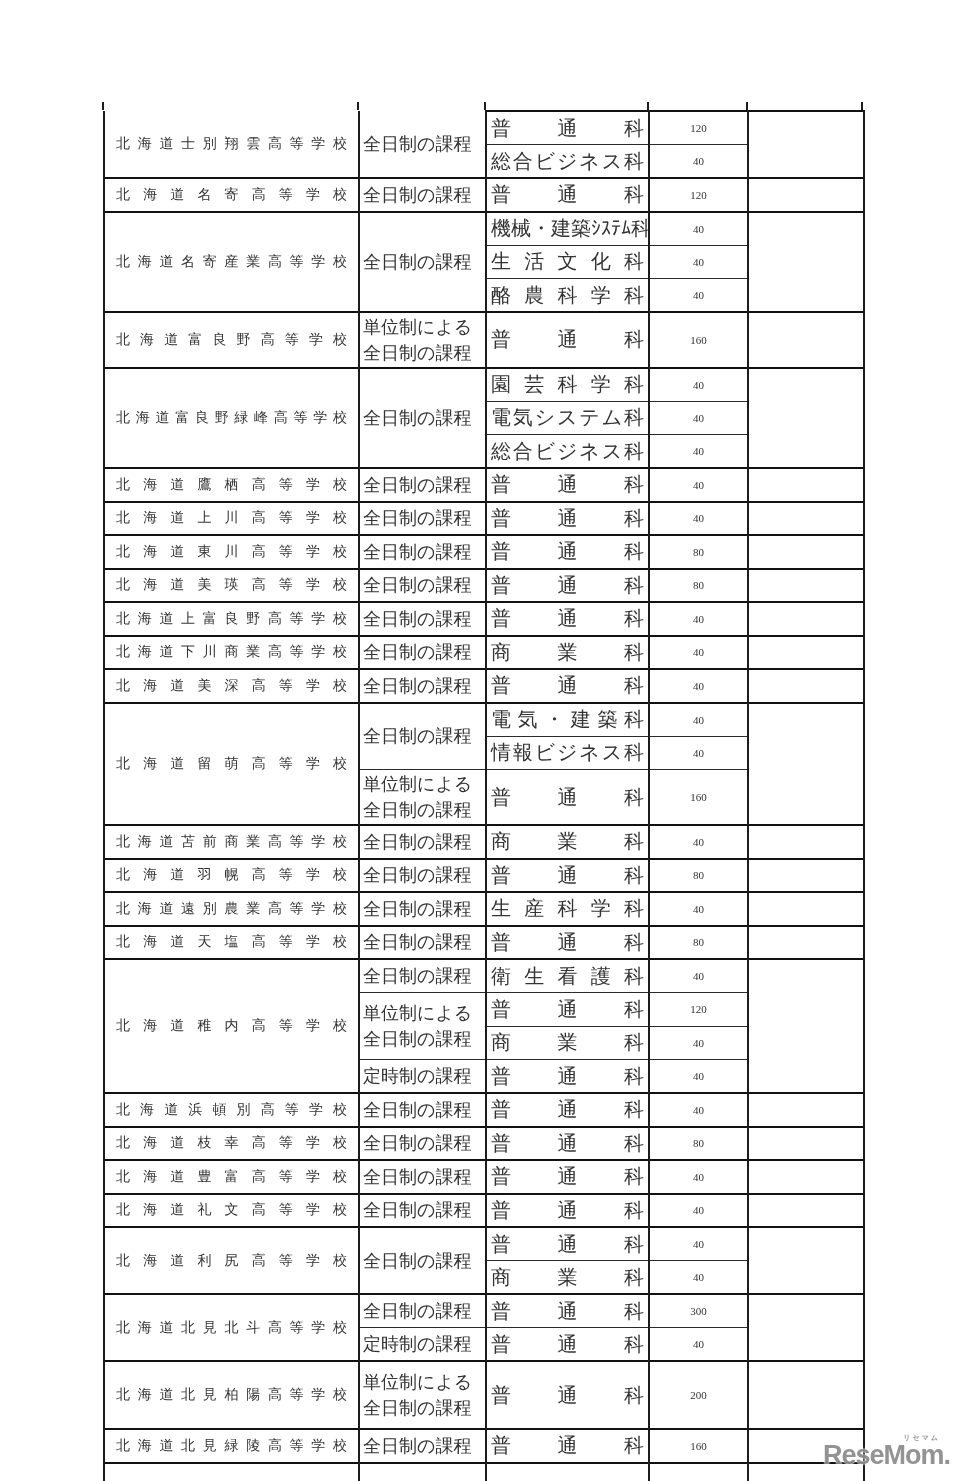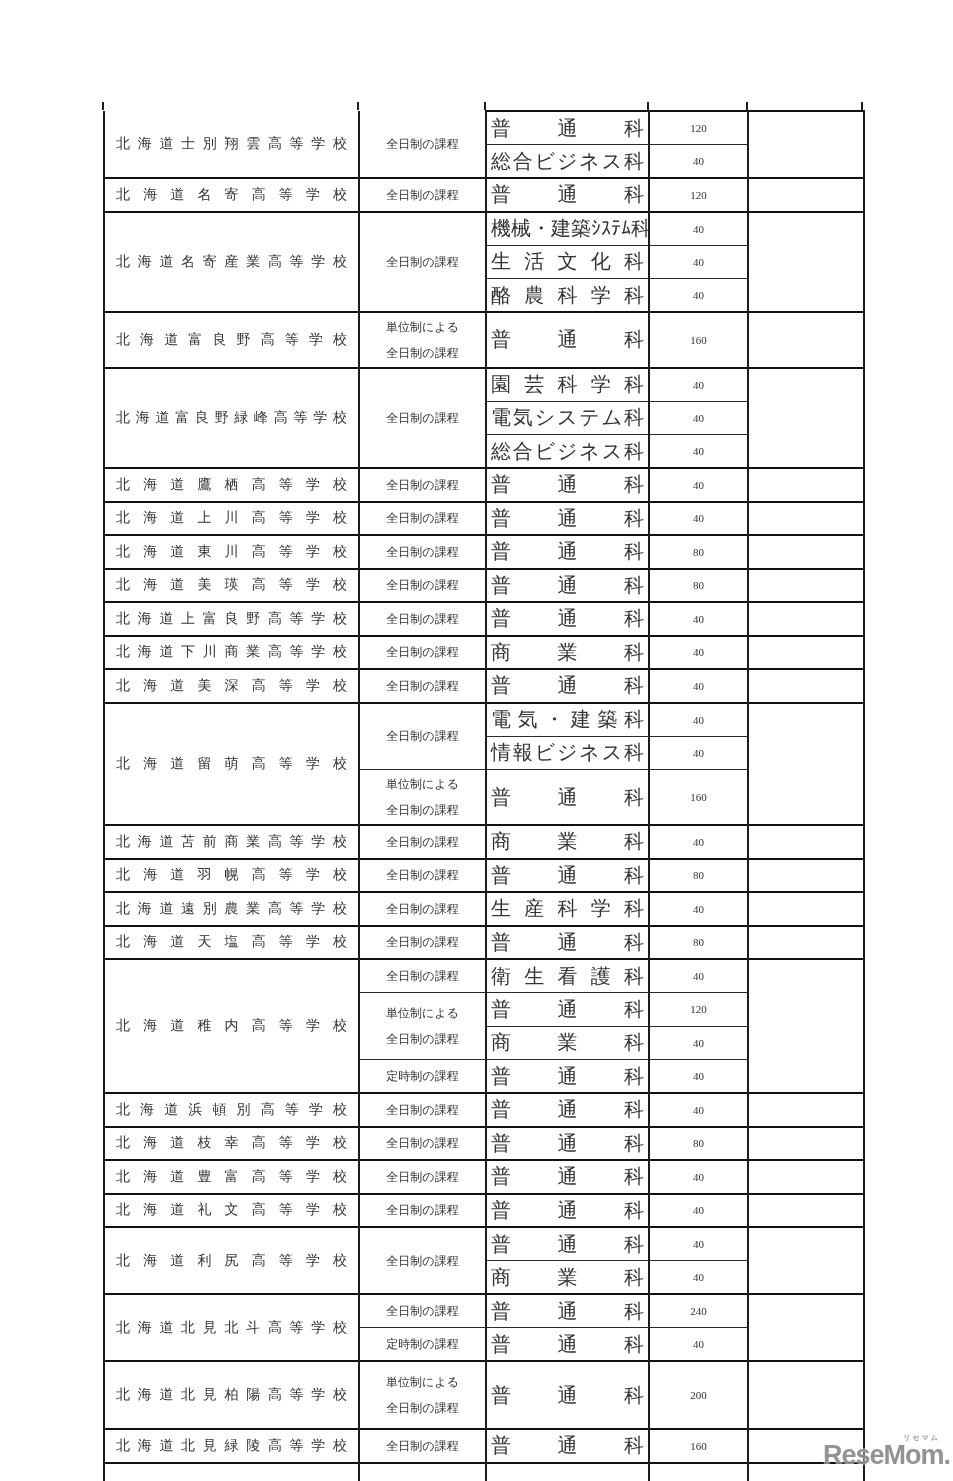--- a/index.html
+++ b/index.html
@@ -23,21 +23,21 @@
     padding:0;vertical-align:middle;
     overflow:hidden;white-space:nowrap;
   }
   tr.ss > td{border-top:2.4px solid #111;}
   tr.fr > td.c-school, tr.fr > td.c-course{border-top:0 none;}
   tr.h-s{height:33.5px;}
   tr.h-t{height:55.5px;}
   tr.h-x{height:68px;}
   tr.h-p{height:30px;}
   .c-school{font-size:14px;padding:0 11px;text-align:justify;text-align-last:justify;}
-  .c-course{font-size:12px;text-align:center;line-height:26px;padding:0 3px;}
+  .c-course{font-size:18px;line-height:26px;padding:0 3px;}
   .c-dept{font-size:20px;padding:0 4px;text-align:justify;text-align-last:justify;}
   .c-cap{font-size:11px;text-align:center;padding:0 6px;}
   .c-note{background:#ffffff;}
   
   .poke{position:absolute;width:2px;height:8px;top:102px;background:#1c1c1c;}
   
   .wm{
     position:absolute;right:3px;top:1434px;width:130px;text-align:right;
     font-family:"Liberation Sans","DejaVu Sans",sans-serif;
     opacity:.93;line-height:1;
@@ -277,21 +277,21 @@
           <td class="c-note" rowspan="2"></td>
         </tr>
         <tr class="h-s">
           <td class="c-dept">商 業 科</td>
           <td class="c-cap">40</td>
         </tr>
         <tr class="ss h-s">
           <td class="c-school" rowspan="2">北海道北見北斗高等学校</td>
           <td class="c-course" rowspan="1">全日制の課程</td>
           <td class="c-dept">普 通 科</td>
-          <td class="c-cap">240</td>
+          <td class="c-cap">300</td>
           <td class="c-note" rowspan="2"></td>
         </tr>
         <tr class="h-s">
           <td class="c-course" rowspan="1">定時制の課程</td>
           <td class="c-dept">普 通 科</td>
           <td class="c-cap">40</td>
         </tr>
         <tr class="ss h-x">
           <td class="c-school" rowspan="1">北海道北見柏陽高等学校</td>
           <td class="c-course" rowspan="1">単位制による<br>全日制の課程</td>

